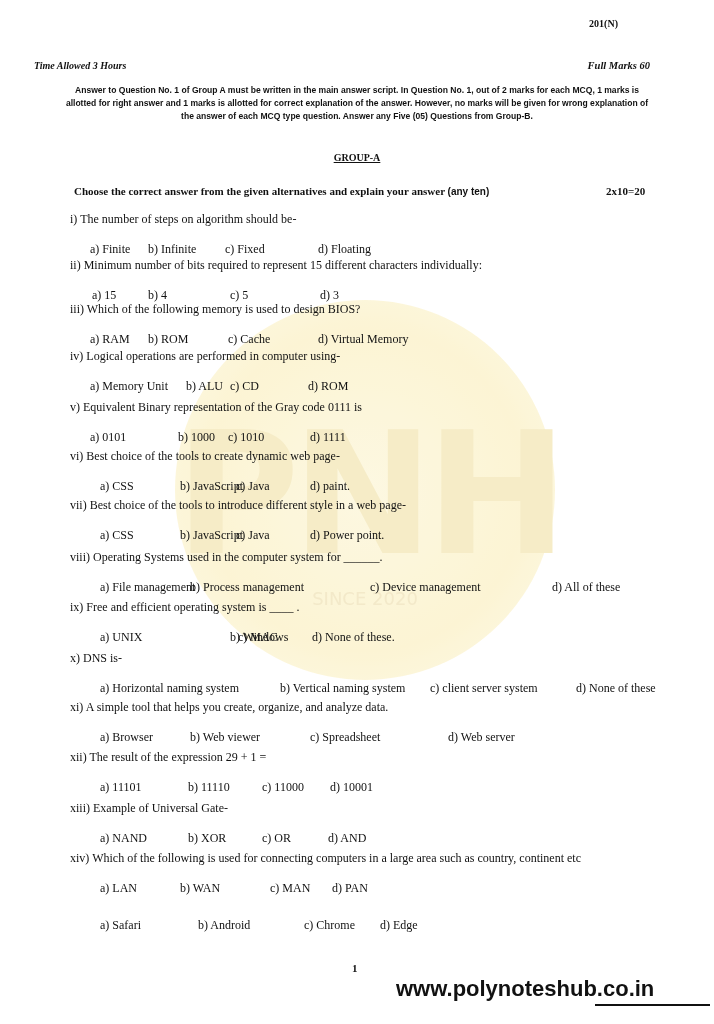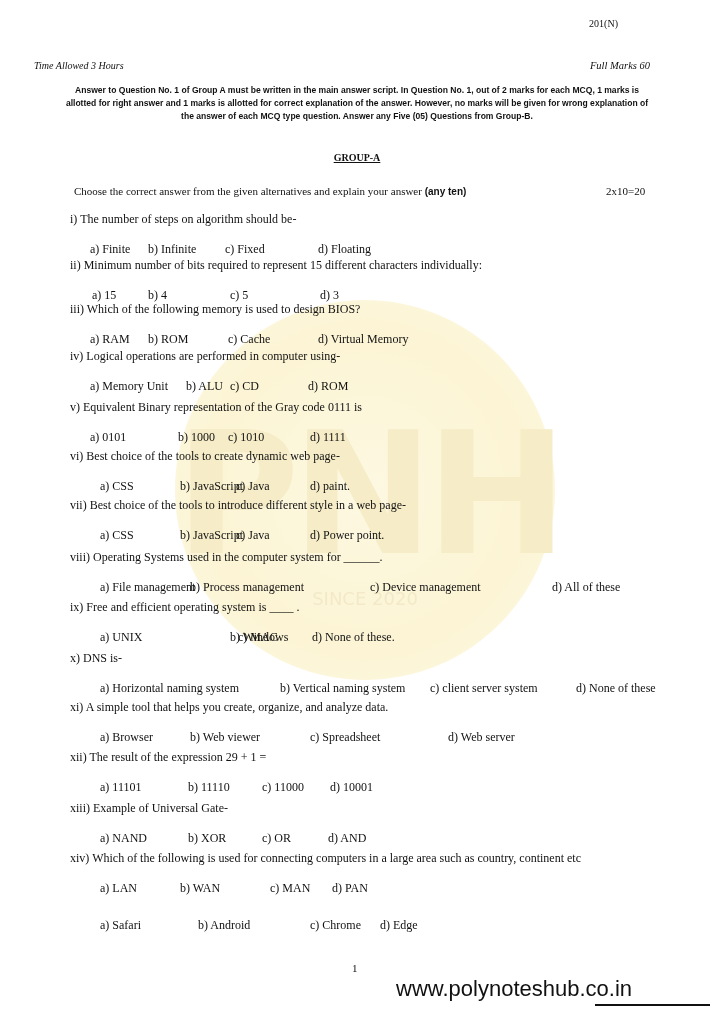--- a/index.html
+++ b/index.html
@@ -14,21 +14,21 @@
   }
   .watermark .wm-text {
     position:absolute; left:0; right:0; top:95px; text-align:center;
     font-family:"DejaVu Sans", sans-serif; font-weight:bold; font-size:170px; color:#f3e6b5; letter-spacing:-8px;
   }
   .watermark .wm-since {
     position:absolute; left:0; right:0; top:288px; text-align:center;
     font-family:"DejaVu Sans", sans-serif; font-size:18px; color:#efe2b8;
   }
   .page { position:absolute; left:0; top:0; width:714px; height:1024px; z-index:1; }
-  .abs { position:absolute; white-space:nowrap; }
+  .abs { position:absolute; white-space:nowrap;font-weight:bold; }
   .code { right:96px; top:18px; font-size:10px; }
   .title { left:0; right:0; top:38px; text-align:center; font-family:"DejaVu Sans", sans-serif; font-weight:bold; font-size:12.5px; letter-spacing:0.3px; }
   .time { left:34px; top:60px; font-style:italic; font-size:10px; }
   .marks { right:64px; top:60px; font-style:italic; font-size:10.5px; }
   .instr { left:40px; right:40px; top:84px; text-align:center; font-family:"Liberation Sans", sans-serif; font-weight:bold; font-size:9.3px; line-height:13px; white-space:normal; transform:scaleX(0.92); transform-origin:center; }
   .group { left:0; right:0; top:152px; text-align:center; font-size:10px; font-weight:bold; text-decoration:underline; }
   .choose { left:74px; top:185px; font-size:11px; }
   .choose b { font-family:"Liberation Sans", sans-serif; font-size:10px; }
   .marksalloc { left:606px; top:185px; font-size:11px; }
   .q { position:absolute; left:70px; font-size:12px; }
@@ -180,21 +180,21 @@
           <span class="opt" style="left: 30px;">a) LAN</span>
           <span class="opt" style="left: 110px;">b) WAN</span>
           <span class="opt" style="left: 200px;">c) MAN</span>
           <span class="opt" style="left: 262px;">d) PAN</span>
         </div>
       </div>
       <div class="q" style="top: 903px; left: 70px;">
         <div class="opts">
           <span class="opt" style="left: 30px;">a) Safari</span>
           <span class="opt" style="left: 128px;">b) Android</span>
-          <span class="opt" style="left: 240px;">c) Chrome</span>
+          <span class="opt" style="left: 234px;">c) Chrome</span>
           <span class="opt" style="left: 310px;">d)  Edge</span>
         </div>
       </div>
     </div>
 
   <div class="abs pageno">1</div>
   <div class="abs site">www.polynoteshub.co.in</div>
   <div class="abs site-underline"></div>
 </div>
 

